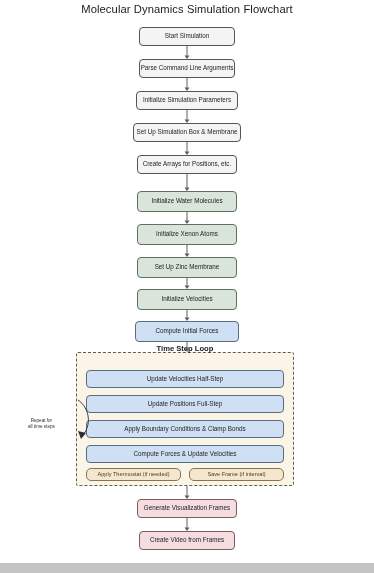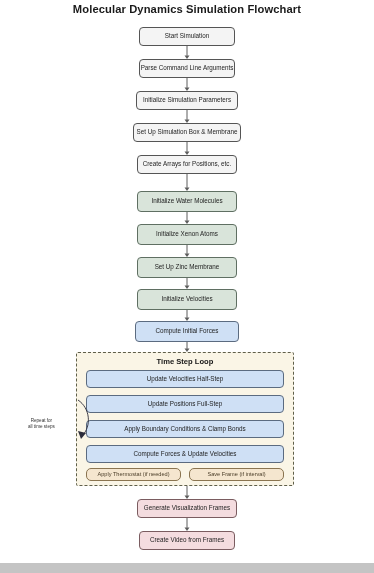--- a/index.html
+++ b/index.html
@@ -22,21 +22,21 @@
   }
 
   
   .title {
     position: absolute;
     left: 0;
     top: 3px;
     width: 374px;
     text-align: center;
     font-size: 11.2px;
-    font-weight: bold;
+    font-weight: normal;
     color: #1a1a1a;
     letter-spacing: 0.1px;
   }
 
   
   .node {
     position: absolute;
     box-sizing: border-box;
     border-radius: 4px;
     display: flex;
@@ -148,21 +148,21 @@
       <div class="node node-green" style="left: 137px; top: 257px; width: 100px; height: 21px;">
         <span>Set Up Zinc Membrane</span>
       </div>
       <div class="node node-green" style="left: 137px; top: 289px; width: 100px; height: 21px;">
         <span>Initialize Velocities</span>
       </div>
       <div class="node node-blue" style="left: 135px; top: 321px; width: 104px; height: 21px;">
         <span>Compute Initial Forces</span>
       </div>
       <div class="loop-box" style="left: 76px; top: 352px; width: 218px; height: 134px;"></div>
-      <div class="loop-title" style="left: 76px; top: 357px; width: 218px;">Time Step Loop</div>
+      <div class="loop-title" style="left: 76px; top: 344px; width: 218px;">Time Step Loop</div>
       <div class="node node-blue" style="left: 86px; top: 370px; width: 198px; height: 18px;">
         <span>Update Velocities Half-Step</span>
       </div>
       <div class="node node-blue" style="left: 86px; top: 395px; width: 198px; height: 18px;">
         <span>Update Positions Full-Step</span>
       </div>
       <div class="node node-blue" style="left: 86px; top: 420px; width: 198px; height: 18px;">
         <span>Apply Boundary Conditions &amp; Clamp Bonds</span>
       </div>
       <div class="node node-blue" style="left: 86px; top: 445px; width: 198px; height: 18px;">

